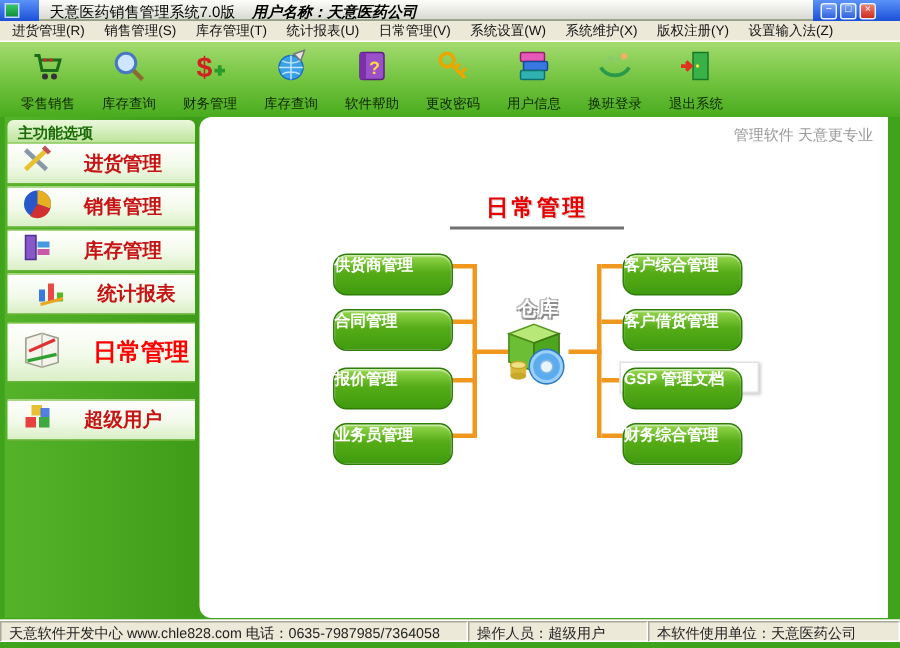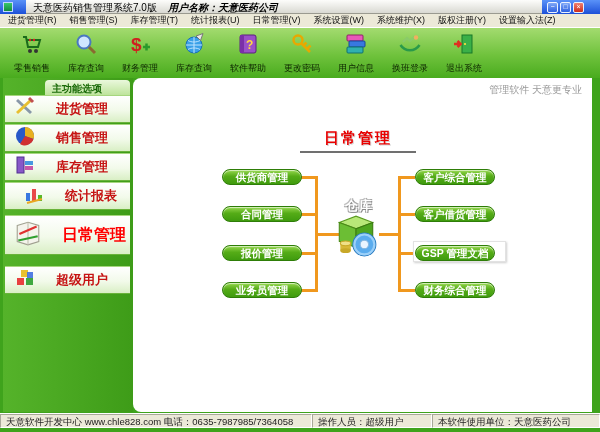--- a/index.html
+++ b/index.html
@@ -34,45 +34,45 @@
     display:flex; align-items:flex-start; gap:6px; padding:4px 0 0 8px; }
   .tool { width:48px; display:flex; flex-direction:column; align-items:center; cursor:default; }
   .tool svg { width:24px; height:24px; }
   .tool-label { font-size:9px; color:#0E2600; margin-top:2px; white-space:nowrap;text-align:right; }
 
   
   .sidebar { position:absolute; top:78px; left:0; width:133px; bottom:20px;
     background:linear-gradient(90deg,#55B32A,#3E9C18); border-left:3px solid #3FA31C; }
   .side-header { position:absolute; top:2px; left:2px; right:3px; height:15px;
     background:linear-gradient(#EAF8DC,#BEE49C); color:#1A6A08; font-weight:bold; font-size:10px;
-    padding:2px 0 0 7px; border-radius:4px 4px 0 0;margin-left:40px; }
+    padding:2px 0 0 7px; border-radius:4px 4px 0 0; }
   .side-item { position:absolute; left:2px; right:3px; height:28px;
     background:linear-gradient(180deg,#FFFFFF 0%,#F2FAEA 55%,#D9EFC5 100%);
     border-top:1px solid #A6D67E; border-bottom:1px solid #69B33A;
     display:flex; align-items:center; gap:20px; padding-left:9px; cursor:pointer; }
   .side-item svg { width:22px; height:22px; flex:0 0 auto; }
   .side-item .label { color:#C61414; font-weight:bold; font-size:13px; white-space:nowrap; }
   .side-item.active { height:40px; }
   .side-item.active svg { width:28px; height:28px; }
   .side-item.active .label { color:#FF0000; font-size:16px; }
 
   
   .content { position:absolute; left:133px; top:78px; width:459px; bottom:20px;
     background:#fff; border-radius:8px 0 0 8px; }
   .slogan { position:absolute; top:5px; right:10px; font-size:10px; color:#9a9a9a; white-space:nowrap; }
   .heading { position:absolute; top:51px; left:135px; width:180px; text-align:center;
     color:#E80000; font-weight:bold; font-size:15px; letter-spacing:2px;
     text-shadow:1px 1px 0 #d8d8d8; }
   .heading-rule { position:absolute; top:73px; left:167px; width:116px; height:2px; background:#707070; }
 
   
-  .pill { position:absolute; width:80px; height:16px; border-radius:9px;
+  .pill { position:absolute; width:80px; height:28px; border-radius:9px;
     background:linear-gradient(180deg,#96D84E 0%,#55AC17 45%,#3F9B0E 100%);
     border:1px solid #2E7D08; color:#fff; font-weight:bold; font-size:10.5px;
-    text-align:center; line-height:14px; box-shadow:inset 0 1px 1px rgba(255,255,255,.65);
+    text-align:left; line-height:14px; box-shadow:inset 0 1px 1px rgba(255,255,255,.65);
     cursor:pointer; white-space:nowrap; }
   .pill-bg { position:absolute; left:280px; top:163px; width:93px; height:21px;
     background:#fff; border:1px solid #E2E2E2; box-shadow:1px 1px 2px #cfcfcf; }
   .conn { position:absolute; background:#F0981E; }
   .wh-label { position:absolute; left:196px; top:119px; width:60px; text-align:center;
     font-size:13px; font-weight:bold; color:#fff; letter-spacing:1px;
     text-shadow:1px 1px 0 #8a8a8a,-1px -1px 0 #bdbdbd,1px -1px 0 #a5a5a5,-1px 1px 0 #a5a5a5; }
   .wh-icon { position:absolute; left:200px; top:134px; width:46px; height:46px; }
 
   

